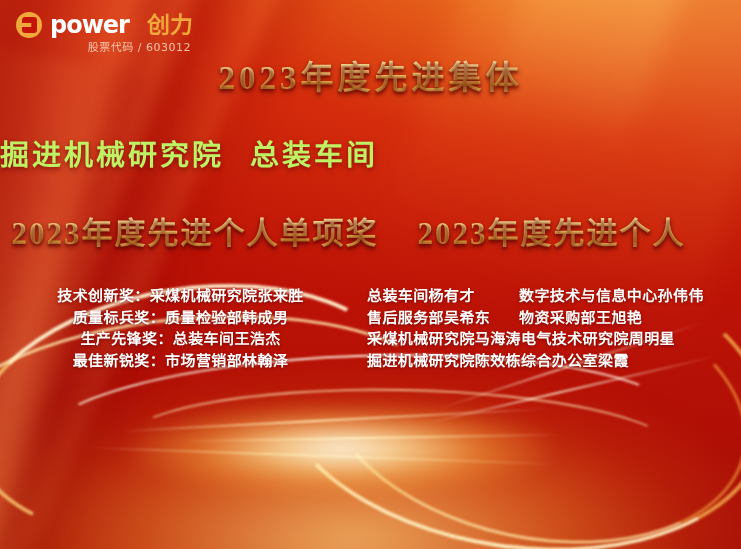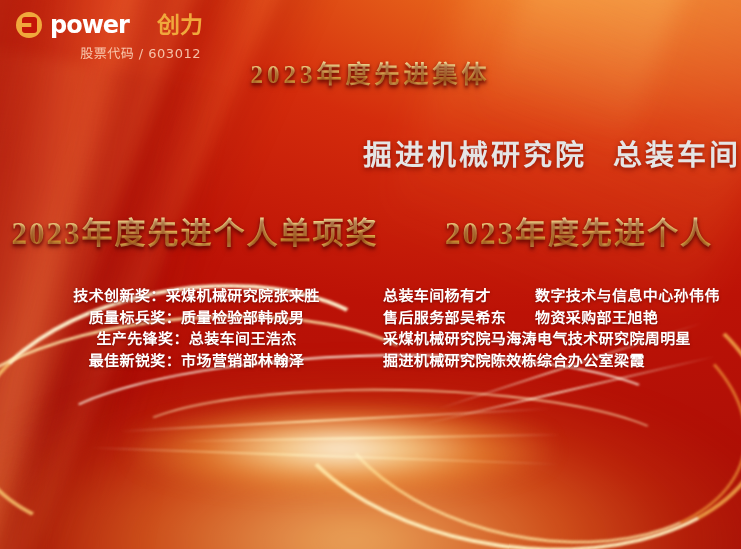--- a/index.html
+++ b/index.html
@@ -120,70 +120,69 @@
     background:#c41508;
     clip-path:polygon(0 0,100% 0,100% 100%,0 100%,0 62%,62% 62%,62% 38%,0 38%);
   }
   .logo-word{
     font-family:"DejaVu Sans","Liberation Sans",sans-serif;
     font-weight:bold; font-size:24px; letter-spacing:-1px;
     color:#ffffff; line-height:1;
   }
   .logo-cn{
     font-family:"DejaVu Sans","Liberation Sans",sans-serif;
-    font-weight:bold; font-size:23px; color:#f0a83c; line-height:1; margin-left:20px;
+    font-weight:bold; font-size:23px; color:#f0a83c; line-height:1; margin-left:10px;
   }
   .logo-code{
-    margin-top:5px; margin-right:2px;
+    margin-right:2px;
     font-family:"DejaVu Sans","Liberation Sans",sans-serif;
-    font-size:13px; letter-spacing:.5px;
+    font-size:11px; letter-spacing:.5px;
     color:rgba(255,225,200,0.82);
   }
 
   
   .content{ position:relative; z-index:8; width:100%; height:100%; }
 
   .gold{
     color:#f2cf72;
     background:linear-gradient(180deg,#fbeaa8 0%,#eec264 42%,#d79c34 72%,#f3d888 100%);
     -webkit-background-clip:text; background-clip:text;
     -webkit-text-fill-color:transparent;
     text-shadow:0 2px 3px rgba(90,5,0,0.55);
   }
   .goldwrap{ display:inline-block; filter:drop-shadow(0 2px 2px rgba(90,5,0,0.6)); }
 
   .title-main{
     position:absolute; left:0; right:0; top:62px;
     text-align:center;
-    font-size:25px; font-weight:bold; letter-spacing:4px;
+    font-size:33px; font-weight:bold; letter-spacing:4px;
     line-height:1;
   }
 
   .subtitle{
     position:absolute; left:0; right:0; top:138px;
-    text-align:right;
+    text-align:left;
     font-size:29px; font-weight:bold; letter-spacing:3px;
-    color:#e5e5e5;
+    color:#bef264;
     text-shadow:0 2px 5px rgba(110,8,0,0.75);
     line-height:1.2;
   }
   .subtitle .gap{ display:inline-block; width:26px; }
 
   .award-heads{
     position:absolute; left:0; right:0; top:218px;
     display:flex; align-items:flex-end;
   }
   .award-heads .col{ text-align:center; font-size:31px; font-weight:bold; letter-spacing:2px; line-height:1;}
   .award-heads .col-left{ flex:0 0 390px; }
-  .award-heads .col-right{ flex:1 1 auto; padding-right:28px;text-align:right; }
+  .award-heads .col-right{ flex:1 1 auto; padding-right:28px; }
 
   .lists{
     position:absolute; left:0; right:0; top:286px;
     display:flex;
-    padding-left:16px;
   }
   .col-list{ }
   .col-list.left{
     flex:0 0 355px;
     text-align:center;
     padding-left:6px;
   }
   .col-list.right{
     flex:1 1 auto;
     padding-left:12px;

